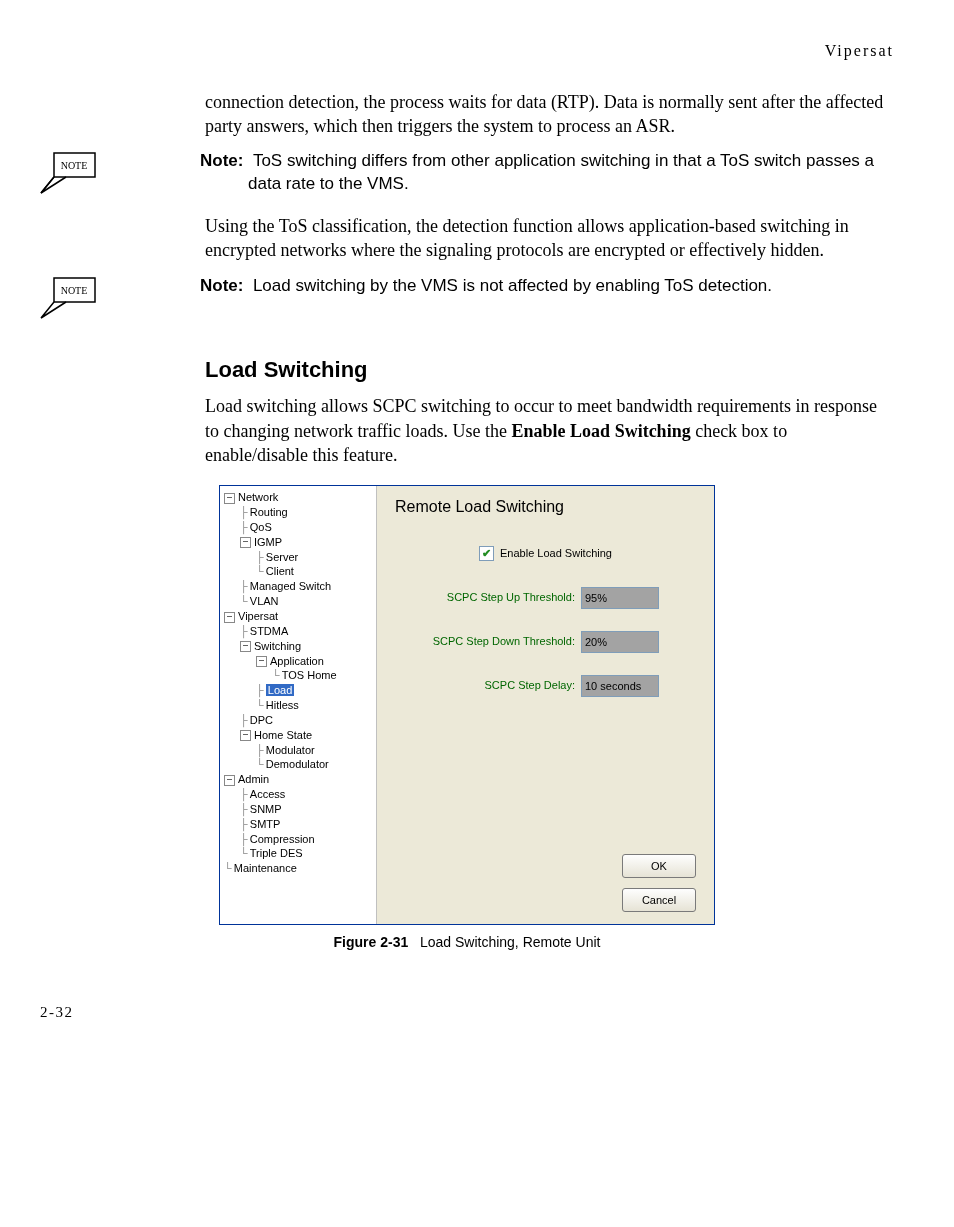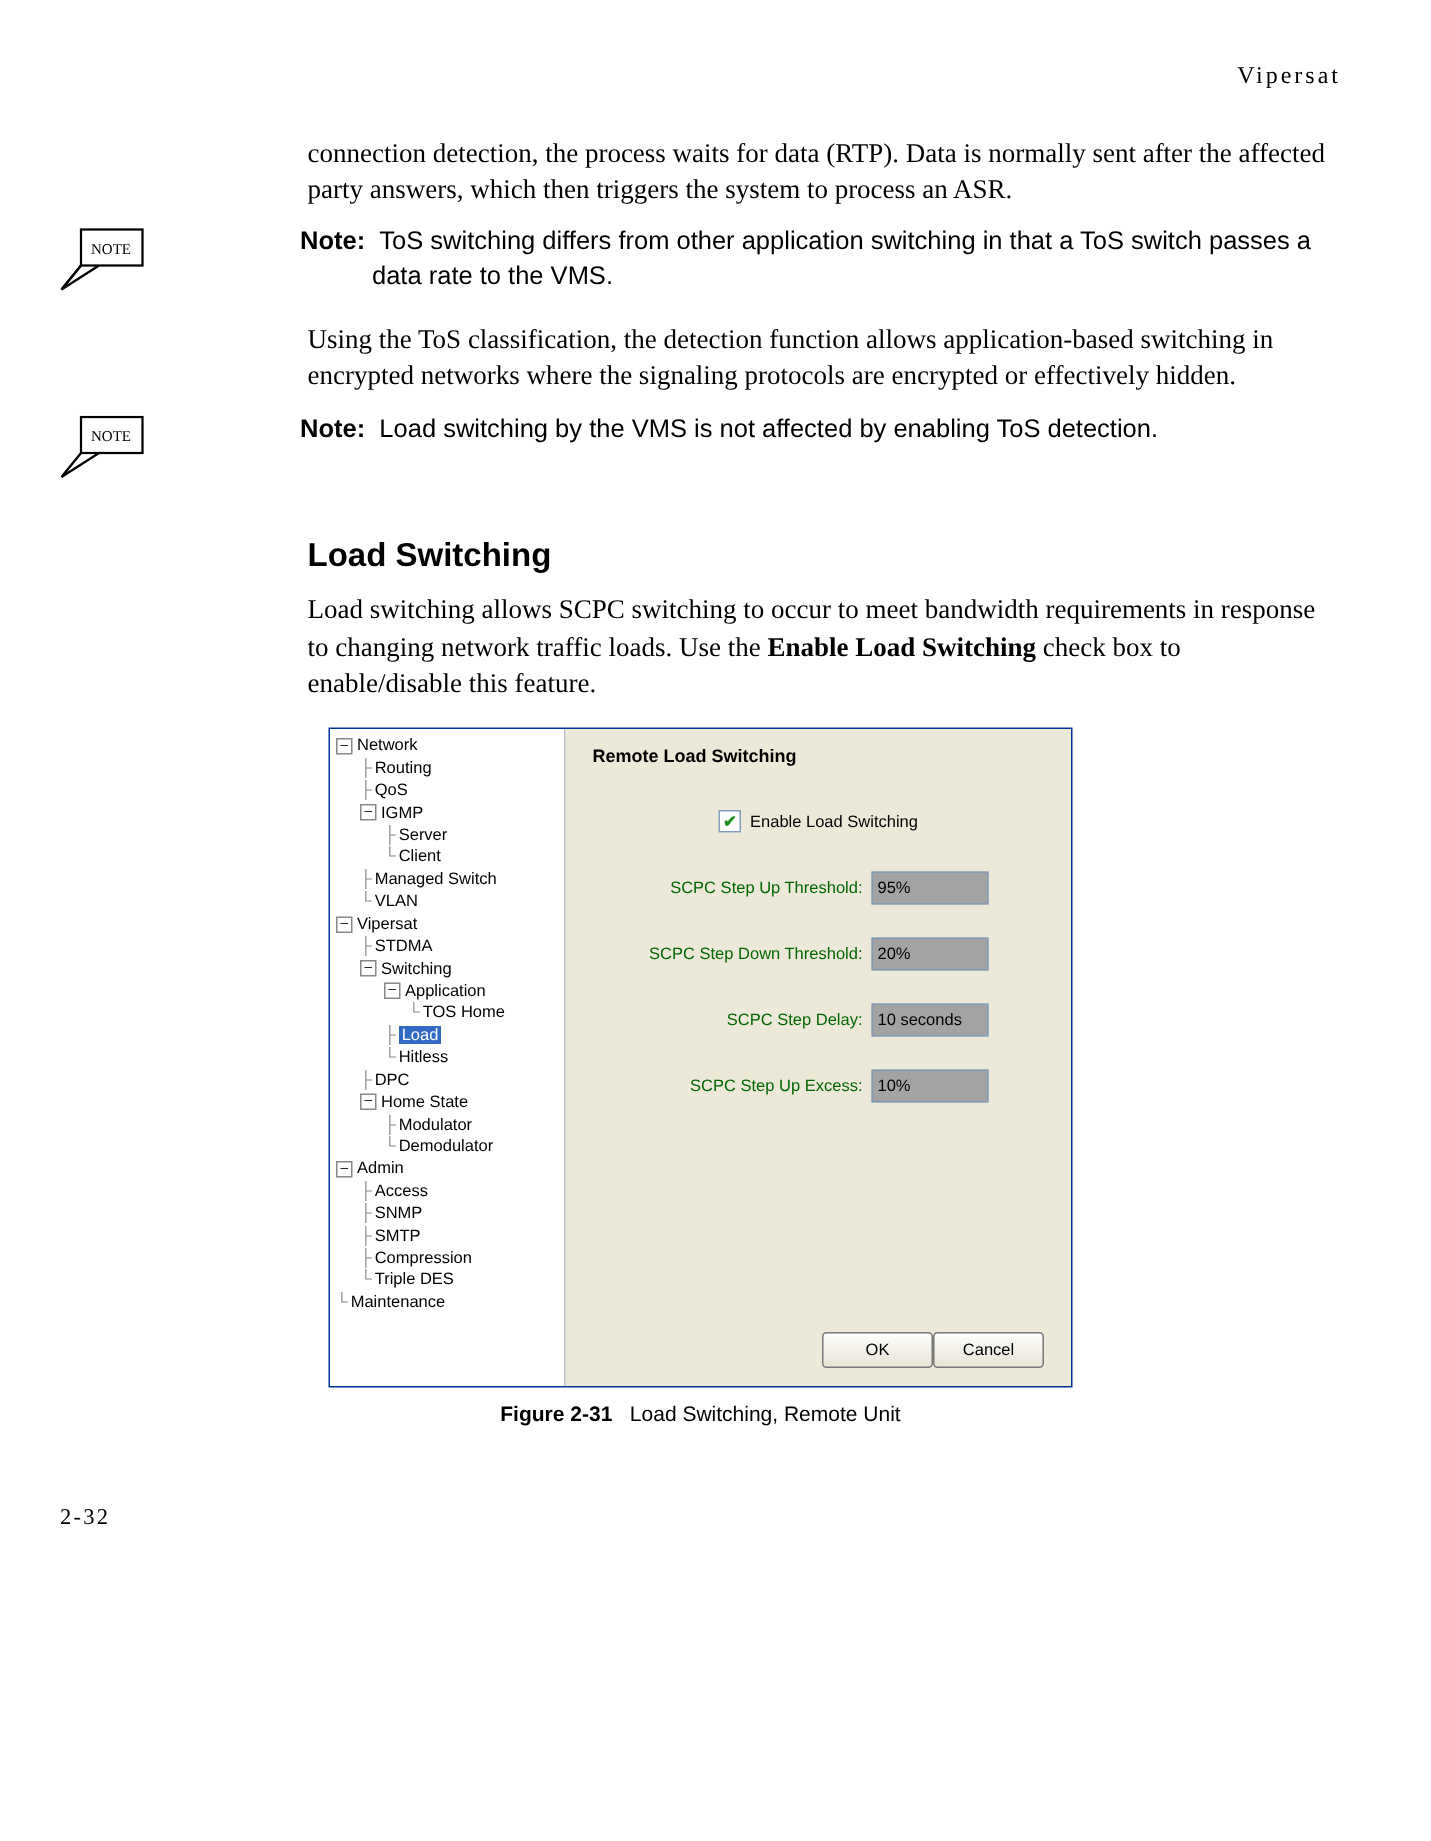--- a/index.html
+++ b/index.html
@@ -124,22 +124,22 @@
     background:#316ac5;
     color:#fff;
     padding: 0 2px;
   }
   .panel {
     flex:1;
     padding: 10px 18px;
     position:relative;
   }
   .panel-head {
-    font-weight:bold;
-    font-size: 12px;
+    font-weight:normal;
+    font-size: 16px;
     font-family: Arial, sans-serif;
     margin-bottom: 28px;
   }
   .form-row {
     display:flex;
     align-items:center;
     justify-content:flex-start;
     margin: 0 0 22px 0;
   }
   .form-row .lbl {
@@ -173,20 +173,22 @@
     display:flex;
     align-items:center;
     justify-content:center;
     margin: 4px 0 26px 0;
   }
   .btn-row {
     position:absolute;
     right:18px;
     bottom:12px;
     display:flex;
+    gap:10px;
+    flex-direction:column;
   }
   .winbtn {
     width:72px; height:22px;
     border:1px solid #7a7a7a;
     border-radius:3px;
     background:linear-gradient(#fefefe,#e6e3d5);
     font-family: Tahoma, Arial, sans-serif;
     font-size:11px;
     display:flex; align-items:center; justify-content:center;
   }
@@ -298,24 +300,20 @@
           <input class="text-input" value="95%" style="">
         </div>
         <div class="form-row">
           <div class="lbl">SCPC Step Down Threshold:</div>
           <input class="text-input" value="20%" style="">
         </div>
         <div class="form-row">
           <div class="lbl">SCPC Step Delay:</div>
           <input class="text-input" value="10 seconds" style="">
         </div>
-        <div class="form-row">
-          <div class="lbl">SCPC Step Up Excess:</div>
-          <input class="text-input" value="10%" style="">
-        </div>
 
         <div class="btn-row">
           <div class="winbtn">OK</div>
           <div class="winbtn">Cancel</div>
         </div>
       </div>
     </div>
   </div>
 </div>
 

